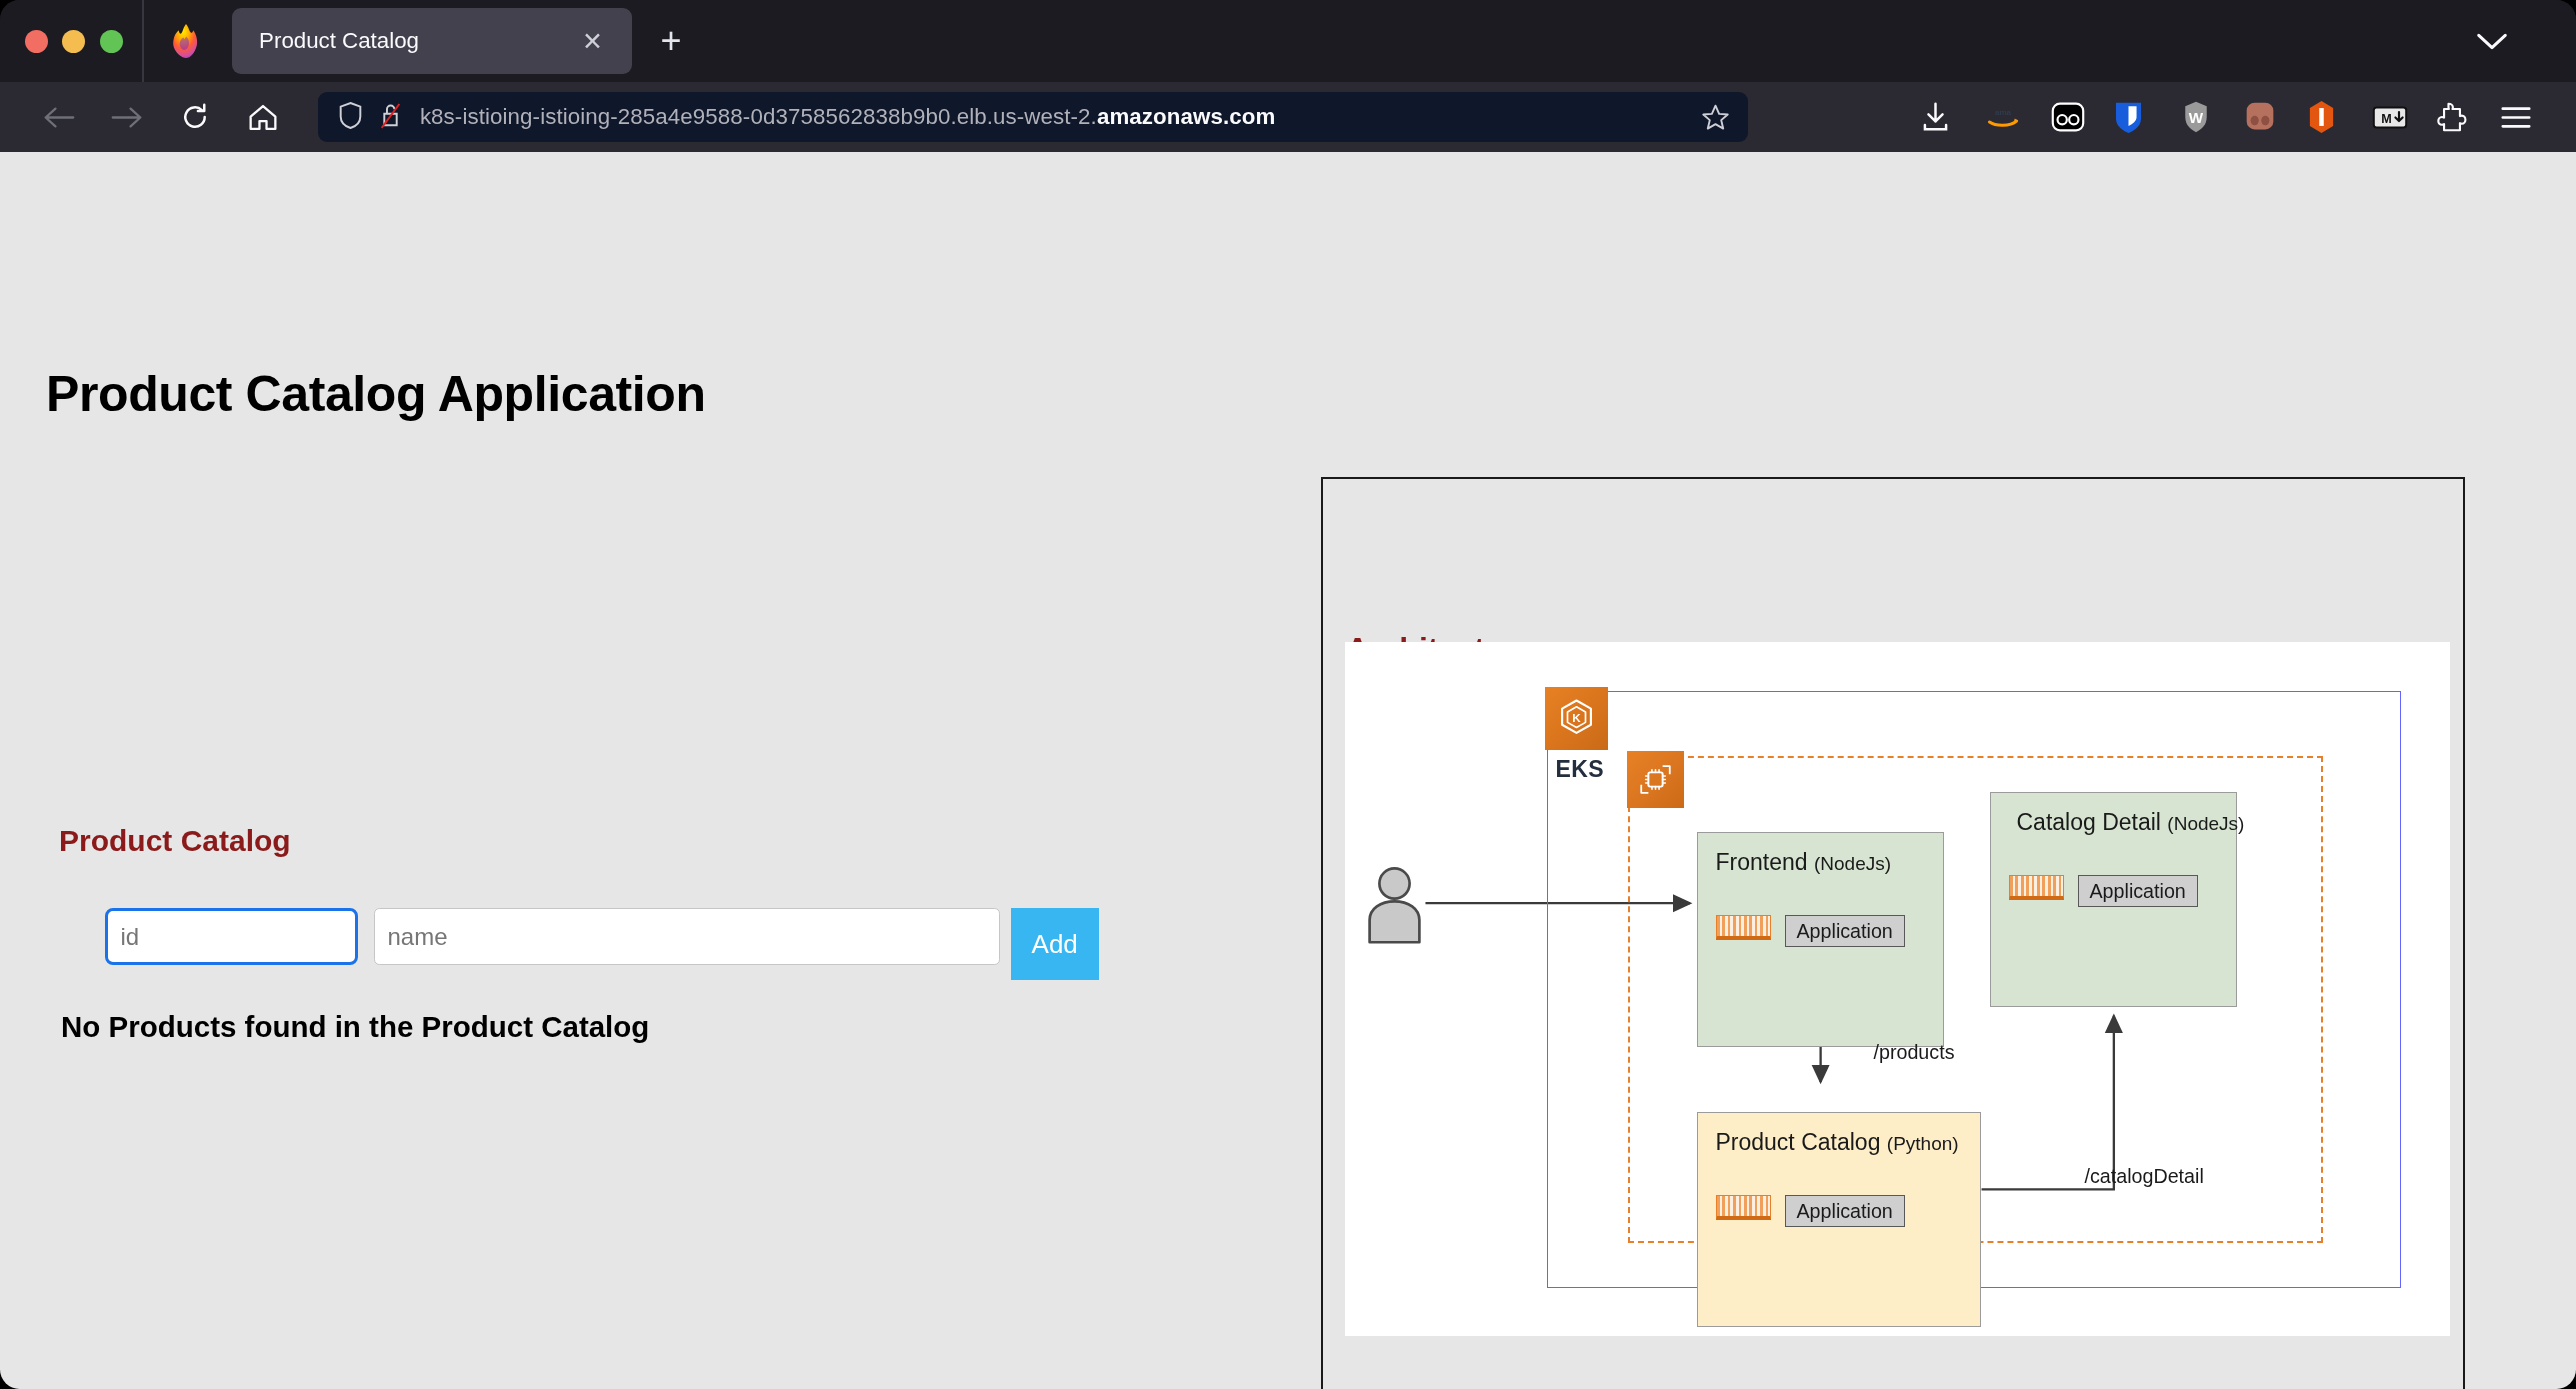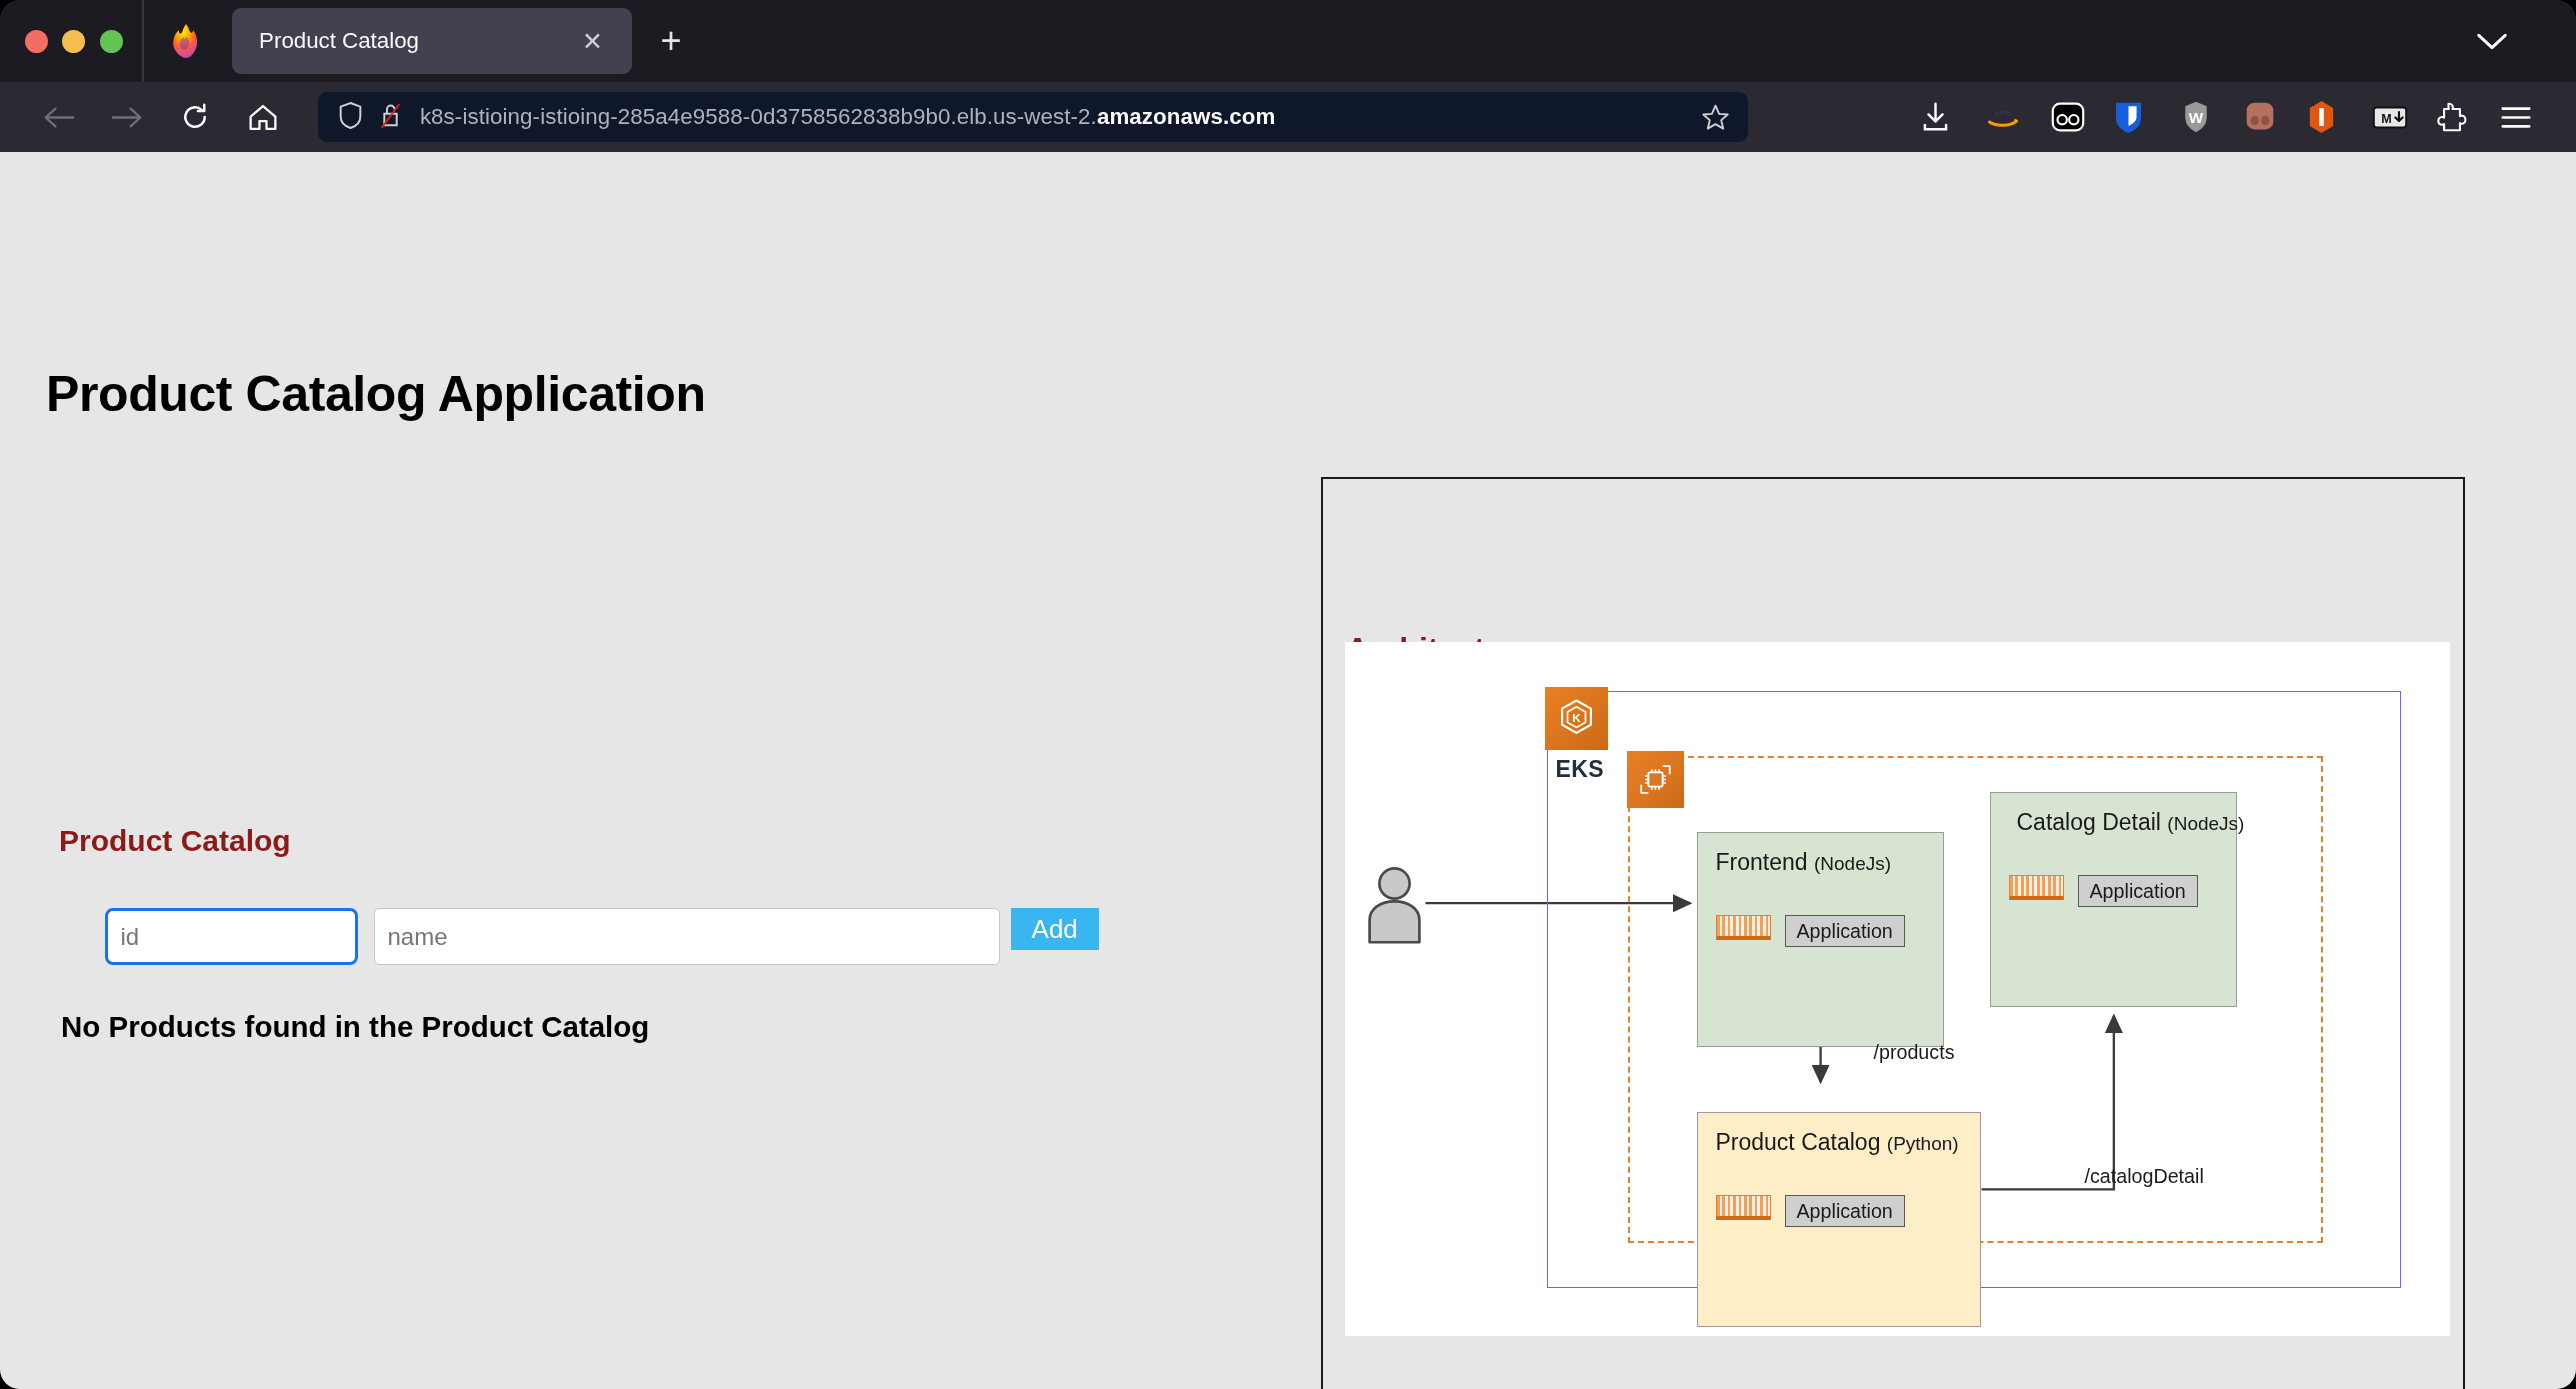--- a/index.html
+++ b/index.html
@@ -120,21 +120,21 @@
     font-family: "Liberation Sans", sans-serif;
     outline: none;
   }
   .inp::placeholder { color: #767676; }
   .inp#id-field {
     width: 253px; border: 3.6px solid #1a73e8; border-radius: 8px;
     caret-color: #000;
   }
   .inp#name-field { width: 626px; margin-left: 16px; }
   .addbtn {
-    margin-left: 10.7px; width: 88px; height: 42px;
+    margin-left: 10.7px; width: 88px; height: 72px;
     background: #38b6f1; color: #fff; border: none;
     font-size: 26px; font-family: "Liberation Sans", sans-serif;
     cursor: pointer;
   }
   .empty-msg {
     position: absolute; left: 61px; top: 858px;
     font-size: 29.5px; font-weight: bold; color: #000;
   }
 
   

